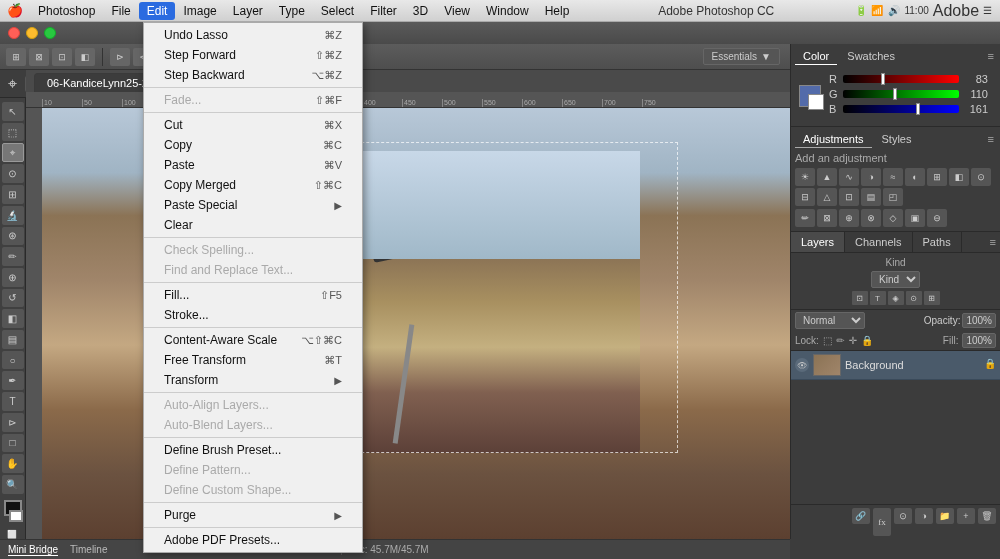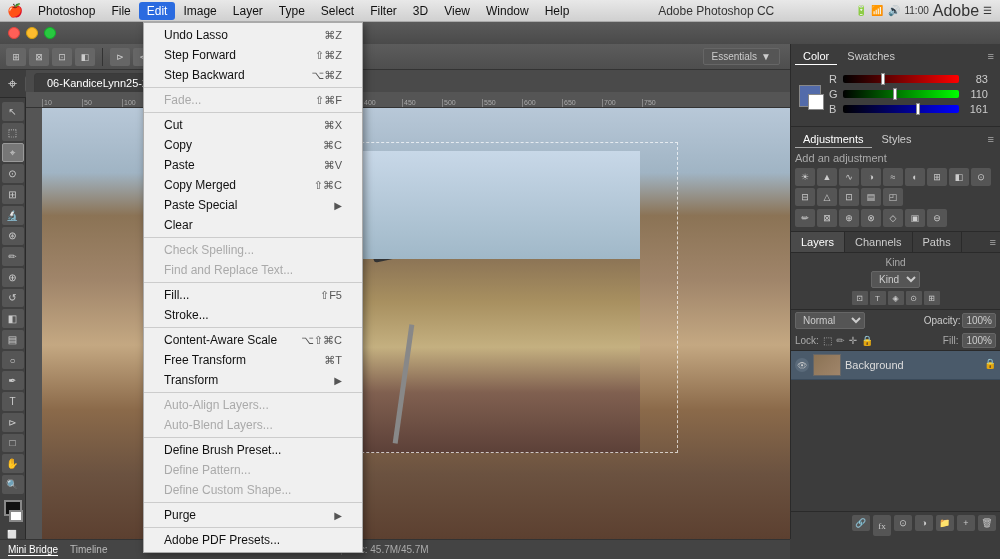--- a/index.html
+++ b/index.html
@@ -773,21 +773,21 @@
     <div class="layer-item">
       <div class="layer-eye">👁</div>
       <div class="layer-thumb"></div>
       <div class="layer-name">Background</div>
       <div class="layer-lock">🔒</div>
     </div>
 
     <div style="display:flex;align-items:center;justify-content:flex-end;padding:3px 4px;border-top:1px solid #2a2a2a;margin-top:auto;">
       <div style="display:flex;gap:3px;">
         <div style="width:18px;height:16px;background:#555;border-radius:2px;font-size:9px;color:#ccc;display:flex;align-items:center;justify-content:center;cursor:pointer;">🔗</div>
-        <div style="width:18px;height:21px;background:#555;border-radius:2px;font-size:9px;color:#ccc;display:flex;align-items:center;justify-content:center;cursor:pointer;font-family:Liberation Serif, serif;">fx</div>
+        <div style="width:18px;height:28px;background:#555;border-radius:2px;font-size:9px;color:#ccc;display:flex;align-items:center;justify-content:center;cursor:pointer;font-family:Liberation Serif, serif;">fx</div>
         <div style="width:18px;height:16px;background:#555;border-radius:2px;font-size:9px;color:#ccc;display:flex;align-items:center;justify-content:center;cursor:pointer;">⊙</div>
         <div style="width:18px;height:16px;background:#555;border-radius:2px;font-size:9px;color:#ccc;display:flex;align-items:center;justify-content:center;cursor:pointer;">◑</div>
         <div style="width:18px;height:16px;background:#555;border-radius:2px;font-size:9px;color:#ccc;display:flex;align-items:center;justify-content:center;cursor:pointer;">📁</div>
         <div style="width:18px;height:16px;background:#555;border-radius:2px;font-size:9px;color:#ccc;display:flex;align-items:center;justify-content:center;cursor:pointer;">+</div>
         <div style="width:18px;height:16px;background:#555;border-radius:2px;font-size:9px;color:#ccc;display:flex;align-items:center;justify-content:center;cursor:pointer;">🗑</div>
       </div>
     </div>
   </div>
 </div>
 

